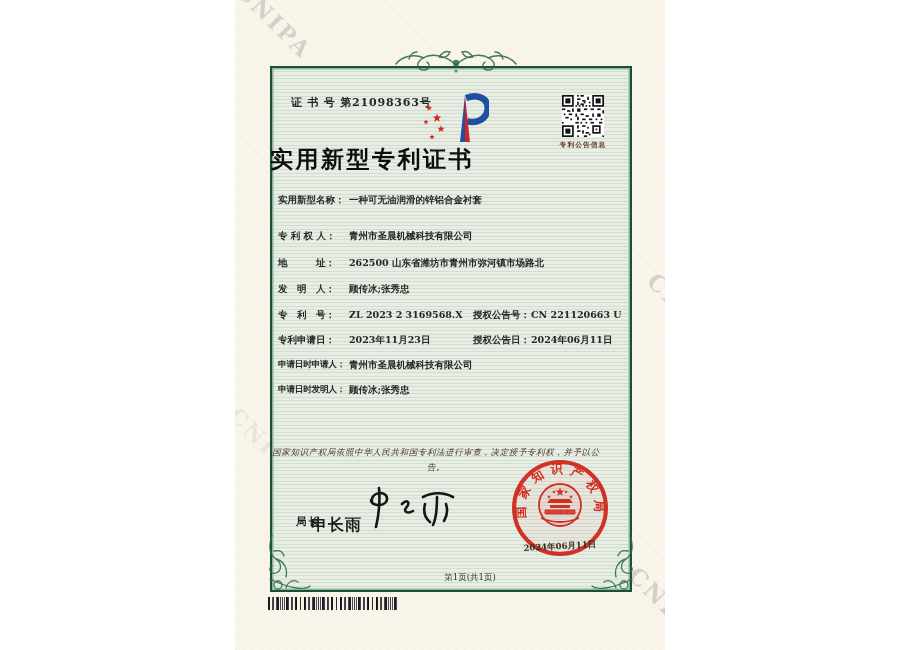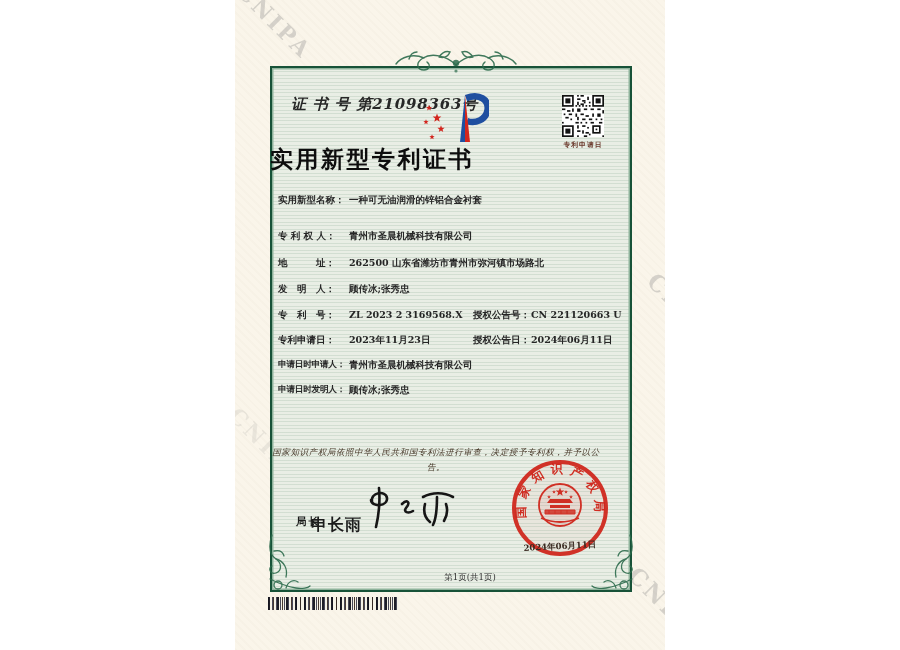--- a/index.html
+++ b/index.html
@@ -10,21 +10,21 @@
         background-image:repeating-linear-gradient(45deg,rgba(210,200,180,.07) 0 2px,transparent 2px 6px);}
   
   .wm{position:absolute;color:#8f8f8d;opacity:.34;font-weight:bold;letter-spacing:3px;
       transform:rotate(45deg);font-family:"DejaVu Serif",serif;pointer-events:none;white-space:nowrap;}
   
   #frame{position:absolute;left:35px;top:66px;width:362px;height:526px;box-sizing:border-box;
          border:2.5px solid #175238;box-shadow:inset 0 0 0 1.5px #8fb39c;
          background-color:#e9eee5;
          background-image:repeating-linear-gradient(0deg,rgba(120,158,132,.20) 0 1px,transparent 1px 3.5px);}
   .abs{position:absolute;}
-  #cert-no{left:56px;top:95px;font-size:15px;color:#272727;letter-spacing:.8px;font-weight:600;font-style:italic;}
+  #cert-no{left:56px;top:95px;font-size:11px;color:#272727;letter-spacing:.8px;font-weight:600;}
   #title{left:35px;top:144px;width:362px;text-align:left;font-size:23px;font-weight:bold;color:#0d0d0d;letter-spacing:2.5px;}
   .row{position:absolute;font-size:9.5px;color:#262626;font-weight:600;white-space:nowrap;}
   .lab-l{position:absolute;left:43px;}
   .val-l{position:absolute;left:114px;}
   .lab-r{position:absolute;left:238px;}
   .val-r{position:absolute;left:296px;}
   .small-lab{font-size:8.7px;letter-spacing:-.3px;}
   #statement{left:36px;top:445px;width:330px;text-align:center;font-size:8.5px;color:#473829;
              line-height:14.5px;letter-spacing:.6px;font-style:italic;}
   #signer-title{left:61px;top:497px;font-size:10.5px;font-weight:bold;color:#1c1c1c;letter-spacing:2px;margin-top:18px;}
@@ -171,21 +171,21 @@
           <rect x="20" y="20" width="1" height="1"></rect>
         <rect x="9" y="21" width="2" height="1"></rect>
           <rect x="12" y="21" width="1" height="2"></rect>
           <rect x="14" y="22" width="2" height="1"></rect>
         <rect x="9" y="24" width="1" height="1"></rect>
           <rect x="13" y="24" width="2" height="1"></rect>
           <rect x="16" y="23" width="1" height="1"></rect>
           <rect x="24" y="24" width="1" height="1"></rect>
       </g>
     </svg>
-    <div class="abs" id="qr-caption">专利申请日</div>
+    <div class="abs" id="qr-caption">专利公告信息</div>
 
     <div class="abs" id="title">实用新型专利证书</div>
 
     <div class="row" style="top:194px;">
       <span class="lab-l">实用新型名称：</span>
       <span class="val-l">一种可无油润滑的锌铝合金衬套</span>
     </div>
     <div class="row" style="top:230px;">
       <span class="lab-l">专 利 权 人：</span>
       <span class="val-l">青州市圣晨机械科技有限公司</span>

